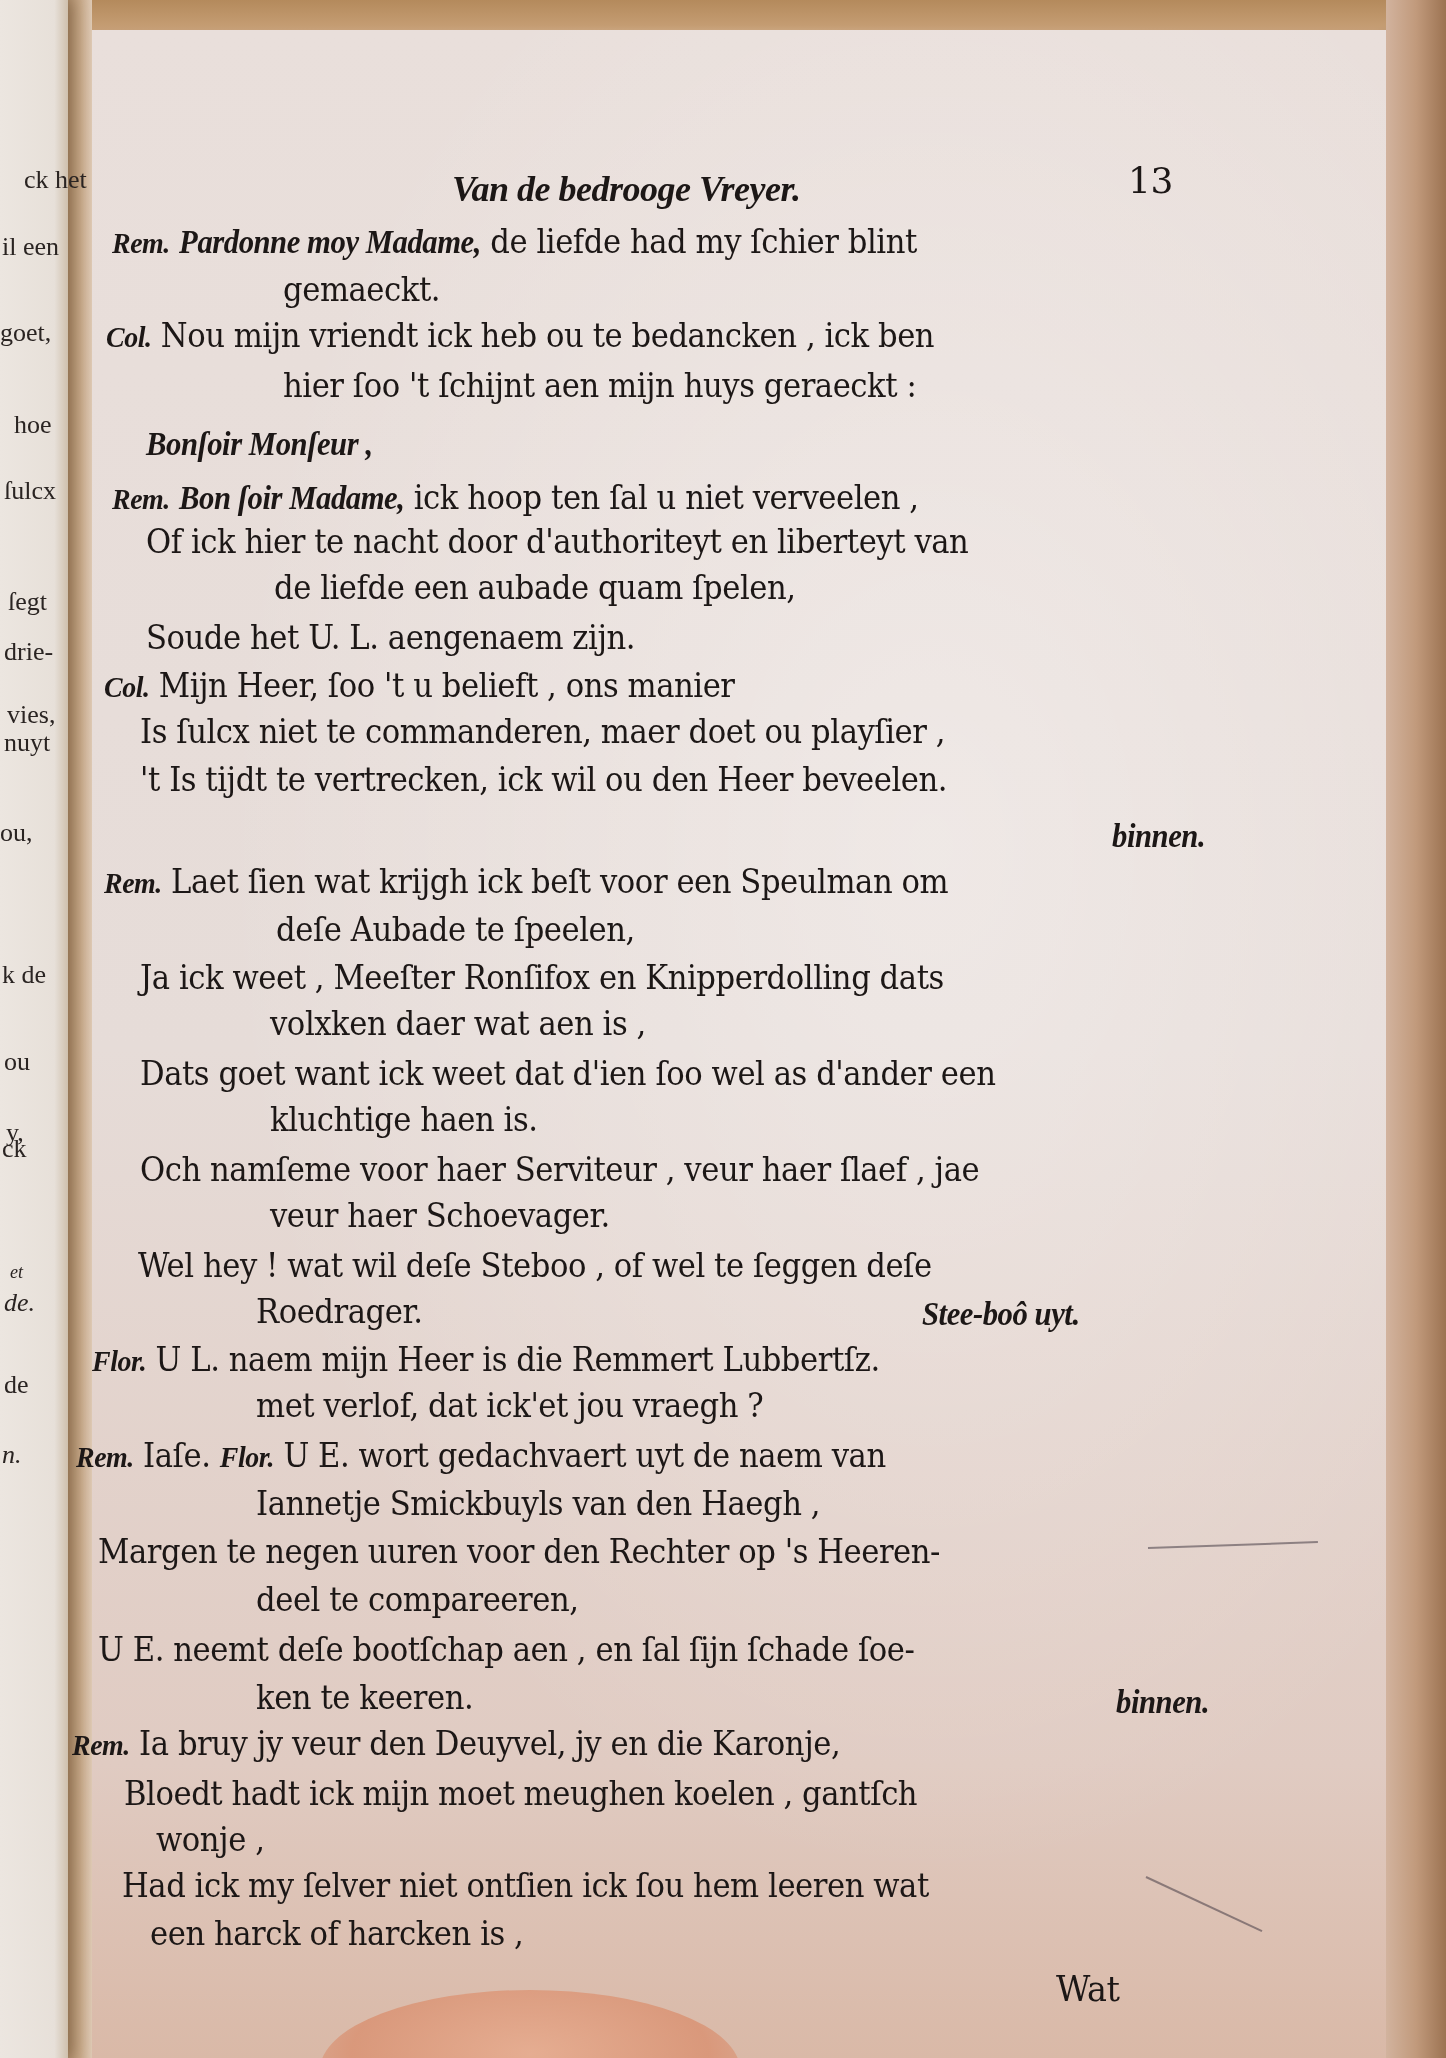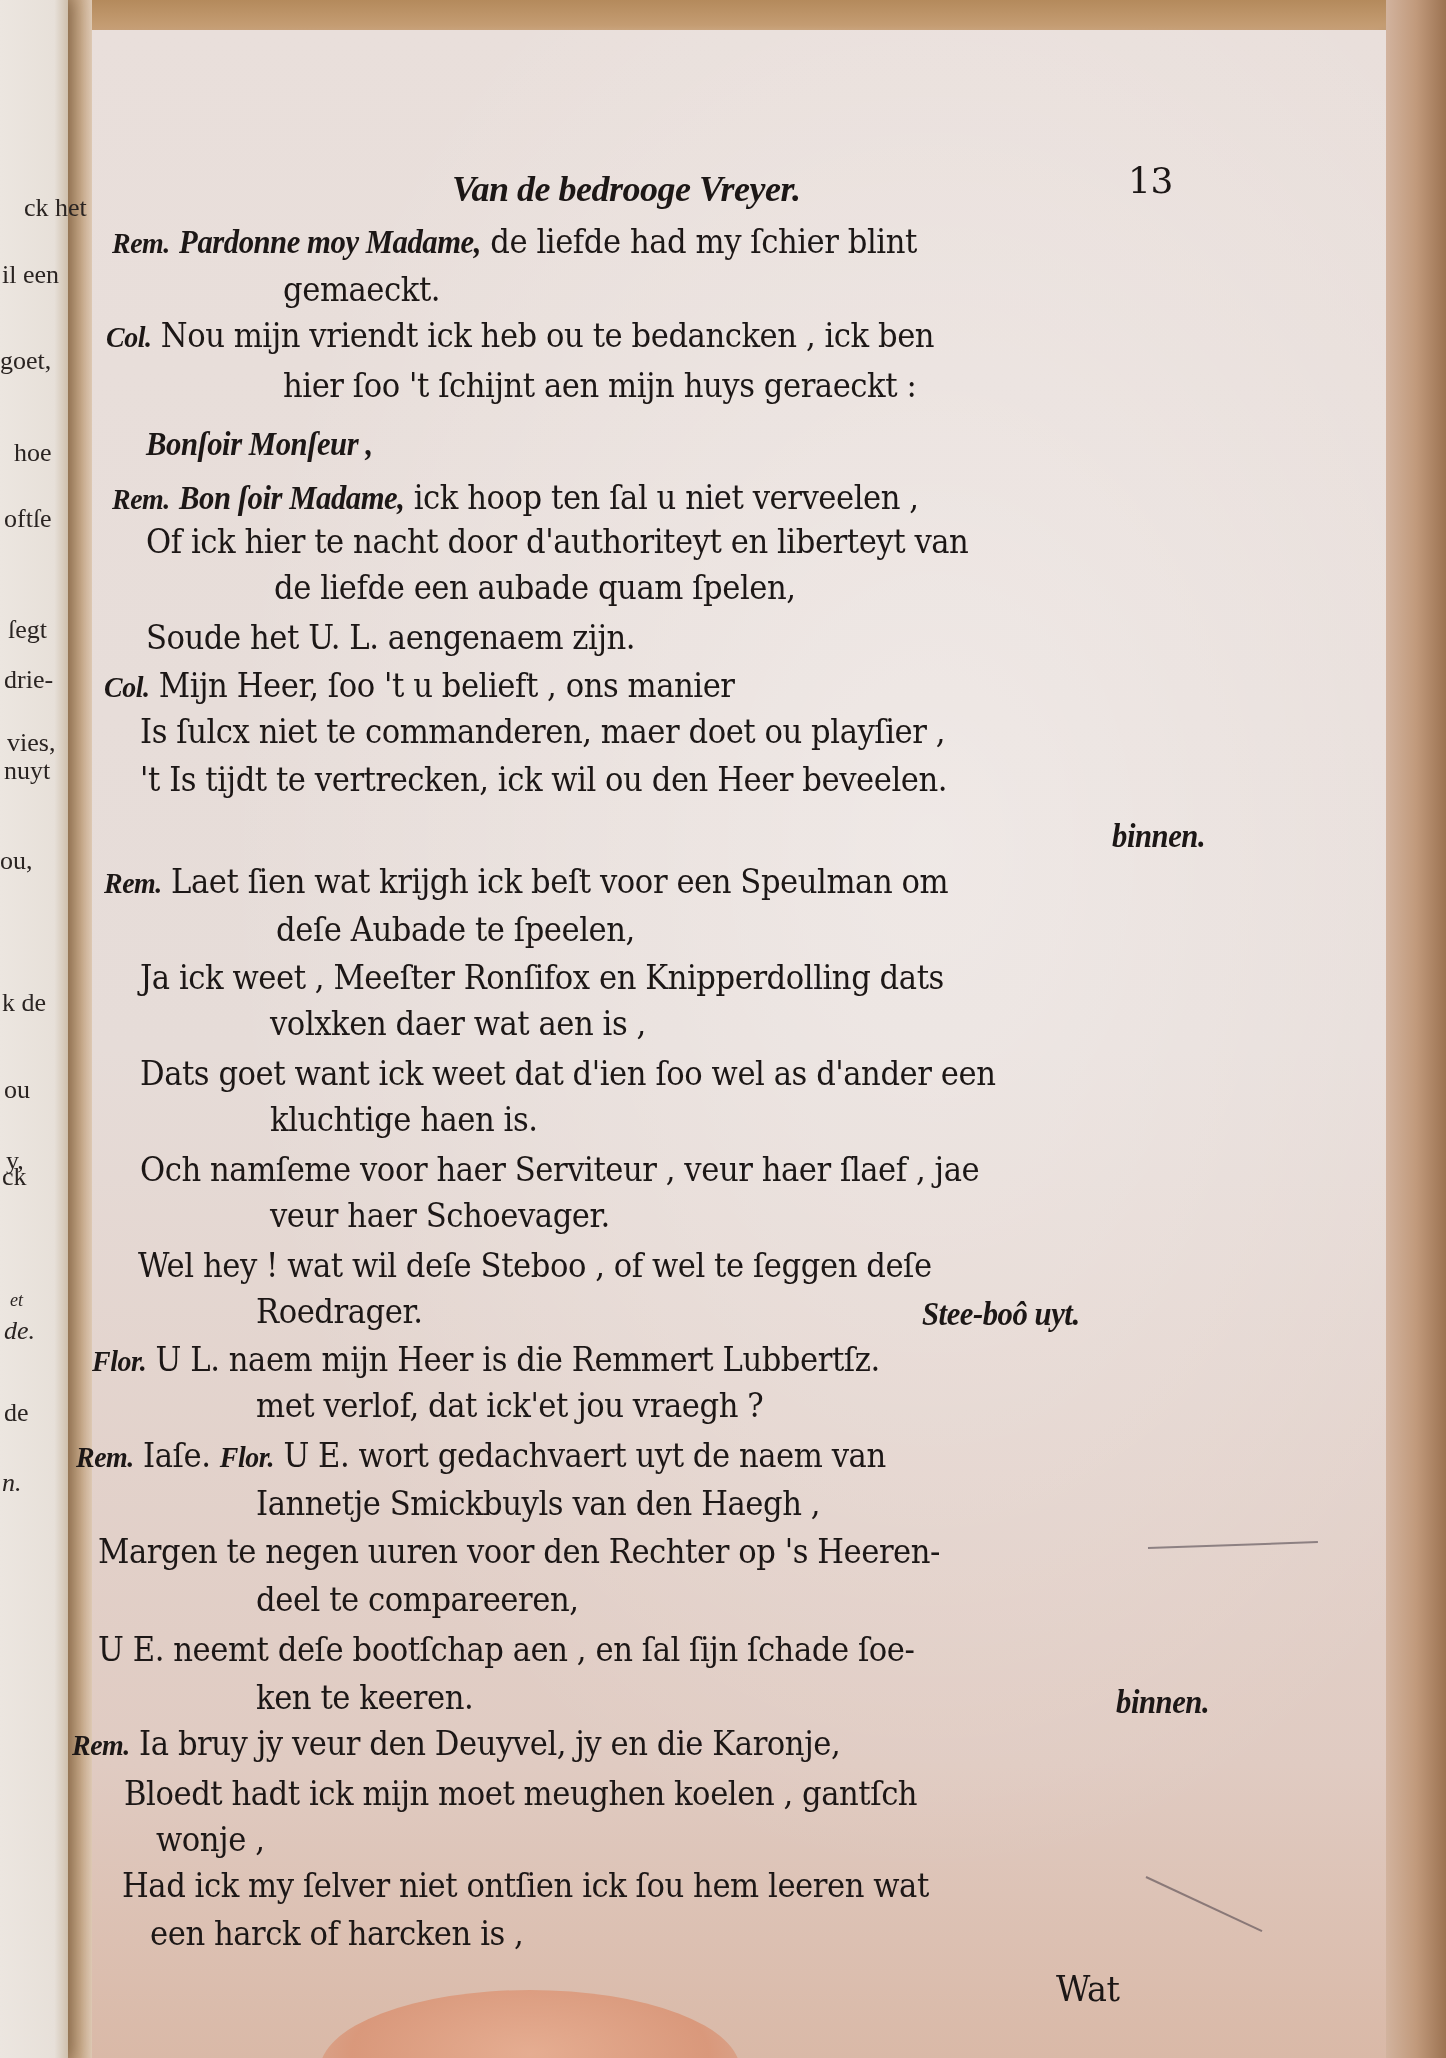--- a/index.html
+++ b/index.html
@@ -102,38 +102,37 @@
       font-family: "Liberation Serif", "DejaVu Serif", serif;
       font-size: 30px;
       font-weight: bold;
     }
     .margin-word {
       position: absolute;
       font-family: "Liberation Serif", "DejaVu Serif", serif;
       font-size: 26px;
       color: #2a2422;
       white-space: nowrap;
-      margin-top: 28px;
     }
   </style>
 </head>
 <body>
 
 <div class="scene">
   <div class="top-edge"></div>
   <div class="right-edge"></div>
   <div class="page"></div>
   <div class="gutter"></div>
   <div class="left-page"></div>
 
   <div class="margin-word" style="left:24px;top:165px">ck het</div>
   <div class="margin-word" style="left:2px;top:232px">il een</div>
   <div class="margin-word" style="left:0px;top:318px">goet,</div>
   <div class="margin-word" style="left:14px;top:410px">hoe</div>
-  <div class="margin-word" style="left:4px;top:476px">oftſe</div>
+  <div class="margin-word" style="left:4px;top:476px">ſulcx</div>
   <div class="margin-word" style="left:8px;top:587px">ſegt</div>
   <div class="margin-word" style="left:4px;top:637px">drie-</div>
   <div class="margin-word" style="left:7px;top:700px">vies,</div>
   <div class="margin-word" style="left:4px;top:728px">nuyt</div>
   <div class="margin-word" style="left:0px;top:818px">ou,</div>
   <div class="margin-word" style="left:2px;top:960px">k de</div>
   <div class="margin-word" style="left:4px;top:1047px">ou</div>
   <div class="margin-word" style="left:6px;top:1118px">y,</div>
   <div class="margin-word" style="left:2px;top:1134px">ck</div>
   <div class="margin-word ital" style="left:10px;top:1262px;font-size:18px">et</div>

